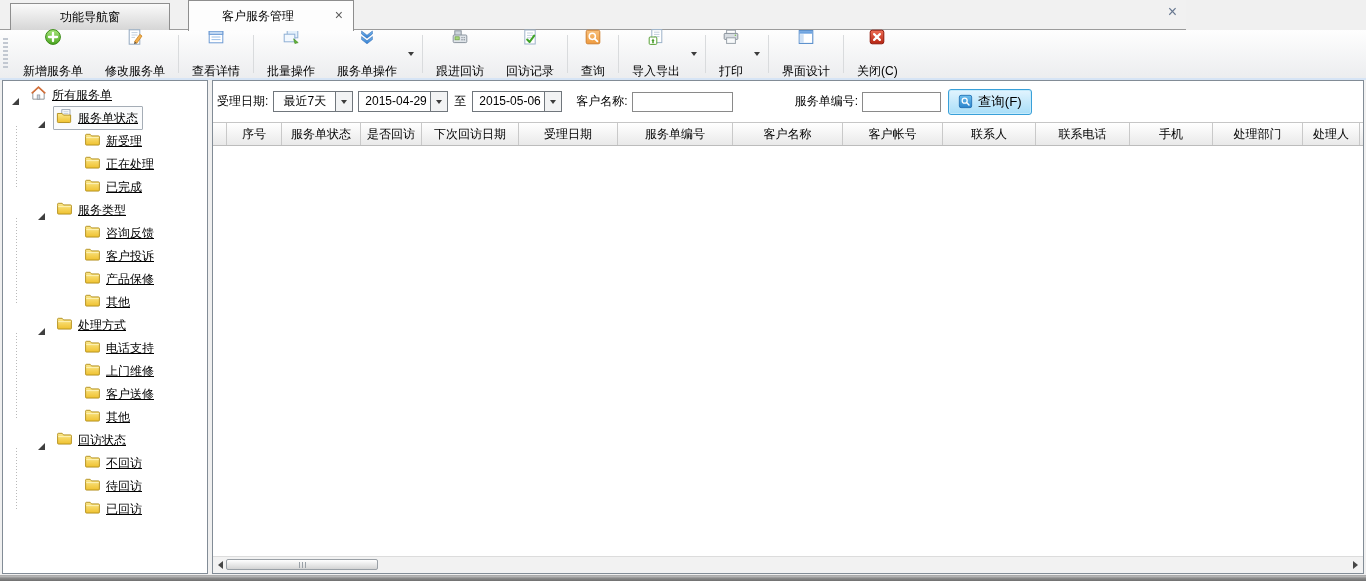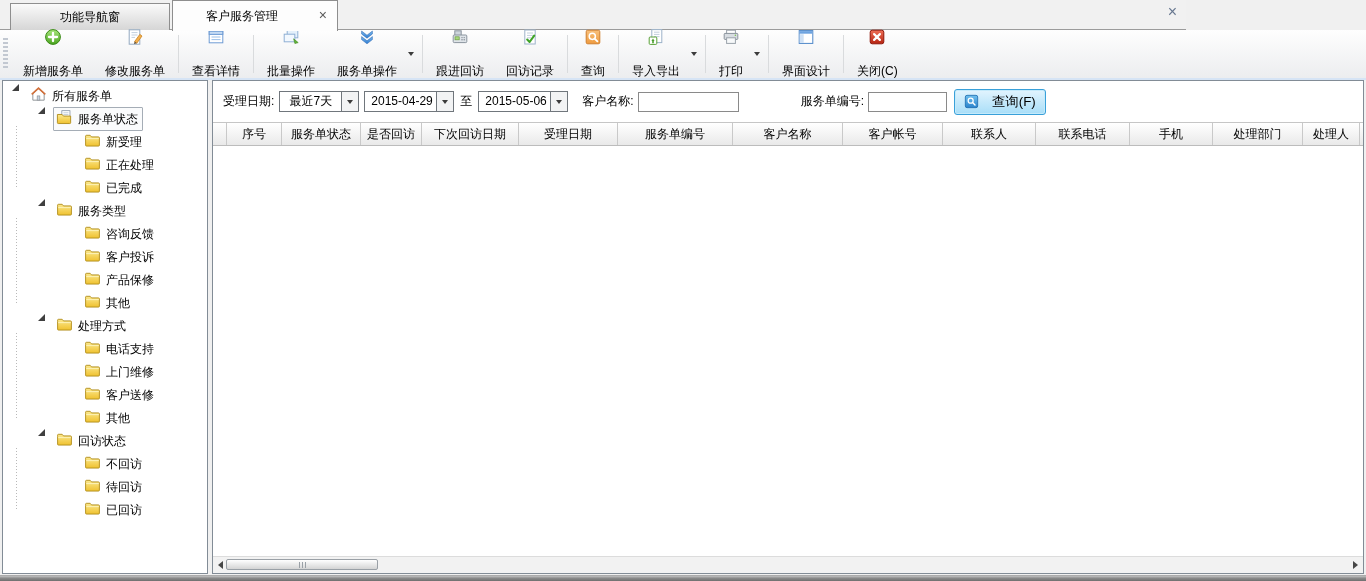--- a/index.html
+++ b/index.html
@@ -6,21 +6,21 @@
   html,body { width:1366px; height:581px; overflow:hidden; }
   body { font-family:"Liberation Sans","DejaVu Sans",sans-serif; font-size:12px; color:#000;
          background:#f0f0f0; position:relative; }
 
   
   .tabstrip { position:absolute; left:0; top:0; width:1186px; height:30px;
               background:#f1f1f1; border-bottom:1px solid #9b9b9b; }
   .tab { display:flex; align-items:center; justify-content:center; }
   .tab-inactive { position:absolute; left:10px; top:3px; width:160px; height:27px;
                   background:linear-gradient(#fafafa,#d6d6d6); border:1px solid #8e8e8e; border-bottom:none; }
-  .tab-active { position:absolute; left:172px; top:0; width:166px; height:31px; z-index:2;
+  .tab-active { position:absolute; left:188px; top:0; width:166px; height:31px; z-index:2;
                 background:#fdfdfd; border:1px solid #8e8e8e; border-bottom:none; }
   .tab-active .tab-title { margin-right:26px; }
   .tabclose { position:absolute; right:10px; top:7px; color:#5a5a5a; font-size:14px; line-height:14px; cursor:default; }
   .winclose { position:absolute; right:9px; top:4px; color:#67778f; font-size:16px; line-height:16px; }
 
   
   .toolbar { position:absolute; left:0; top:30px; width:1366px; height:50px;
              background:linear-gradient(#fefefe,#ecedef); border-bottom:2px solid #d6e4f5;
              display:flex; align-items:stretch; padding:2px 0 2px 3px; }
   .grip { width:5px; margin:6px 4px 6px 0; background:repeating-linear-gradient(180deg,#c2c8d1 0 2px,rgba(0,0,0,0) 2px 4px); }
@@ -30,50 +30,50 @@
   .tlbl { white-space:nowrap; }
   .ticon { width:18px; height:18px; display:block; }
   .tgroup { display:flex; align-items:center; }
   .dd { width:0; height:0; border-left:3px solid transparent; border-right:3px solid transparent;
         border-top:4px solid #3c3c3c; margin:0 6px 0 0; }
 
   
   .tree-panel { position:absolute; left:2px; top:80px; width:206px; height:494px;
                 background:#fff; border:1px solid #828c96; overflow:hidden; }
   .tree { padding:3px 0 0 8px; }
-  .trow { height:23px; display:flex; align-items:flex-start; }
+  .trow { height:23px; display:flex; align-items:flex-end;text-decoration:underline; }
   .exp { width:0; height:0; border-left:7px solid transparent; border-bottom:7px solid #3f3f3f;
          margin:0 8px 2px 1px; flex:none; }
   .spacer { width:18px; flex:none; }
   .twrap { display:flex; align-items:center; gap:5px; padding:1px 4px 1px 2px;
            border:1px solid transparent; }
   .trow.selected .twrap { border:1px solid #a5adb6; background:#fafbfc; border-radius:1px; }
   .i17 { width:17px; height:17px; flex:none; }
   .children { padding-left:26px; position:relative; }
   .children::before { content:""; position:absolute; left:-21px; top:-4px; bottom:11px; width:1px;
        background-image:repeating-linear-gradient(180deg,#b9b9b9 0 1px,rgba(0,0,0,0) 1px 3px); }
   .tree > .children::before { left:-14px; }
 
   
   .main-panel { position:absolute; left:212px; top:80px; width:1152px; height:494px;
                 background:#fff; border:1px solid #828c96; display:flex; flex-direction:column; }
 
-  .filter-row { height:41px; display:flex; align-items:center; padding-left:10px; flex:none; }
+  .filter-row { height:41px; display:flex; align-items:center; padding-left:4px; flex:none; }
   .flabel { white-space:nowrap; }
   .combo { height:21px; border:1px solid #70767c; background:#fff; display:flex; }
   .combo-text { padding:0 6px; line-height:19px; flex:1; white-space:nowrap; overflow:hidden; }
   .combo-center .combo-text { text-align:center; }
   .combo-arrow { width:17px; border-left:1px solid #70767c; background:#f2f3f4;
                  display:flex; align-items:center; justify-content:center; flex:none; }
   .combo-arrow i { width:0; height:0; border-left:3.5px solid transparent; border-right:3.5px solid transparent;
                    border-top:4px solid #3c3c3c; }
   .txt { height:20px; border:1px solid #8a8a8a; background:#fff; font:inherit; padding:0 3px; }
   .query-btn { margin-left:7px; height:26px; border:1px solid #39a0d9; border-radius:3px;
                background:linear-gradient(#e2f4fe,#a8def8); box-shadow:inset 0 0 0 1px #c4eafb;
-               display:flex; align-items:center; gap:13px; padding:0 9px; }
+               display:flex; align-items:center; gap:5px; padding:0 9px; }
   .i15 { width:15px; height:15px; display:block; }
 
   .grid-header { height:24px; flex:none; display:flex; background:linear-gradient(#ffffff,#e9e9e9);
                  border-top:1px solid #c6c6c6; border-bottom:1px solid #bcbcbc; }
   .gh { border-right:1px solid #c9c9c9; display:flex; align-items:center; justify-content:center;
         white-space:nowrap; overflow:hidden; flex:none; }
   .gh-fill { flex:1; border-right:none; }
   .grid-body { flex:1; background:#fff; }
 
   .hscroll { height:17px; flex:none; background:#f2f2f2; border-top:1px solid #dcdcdc; position:relative; }

